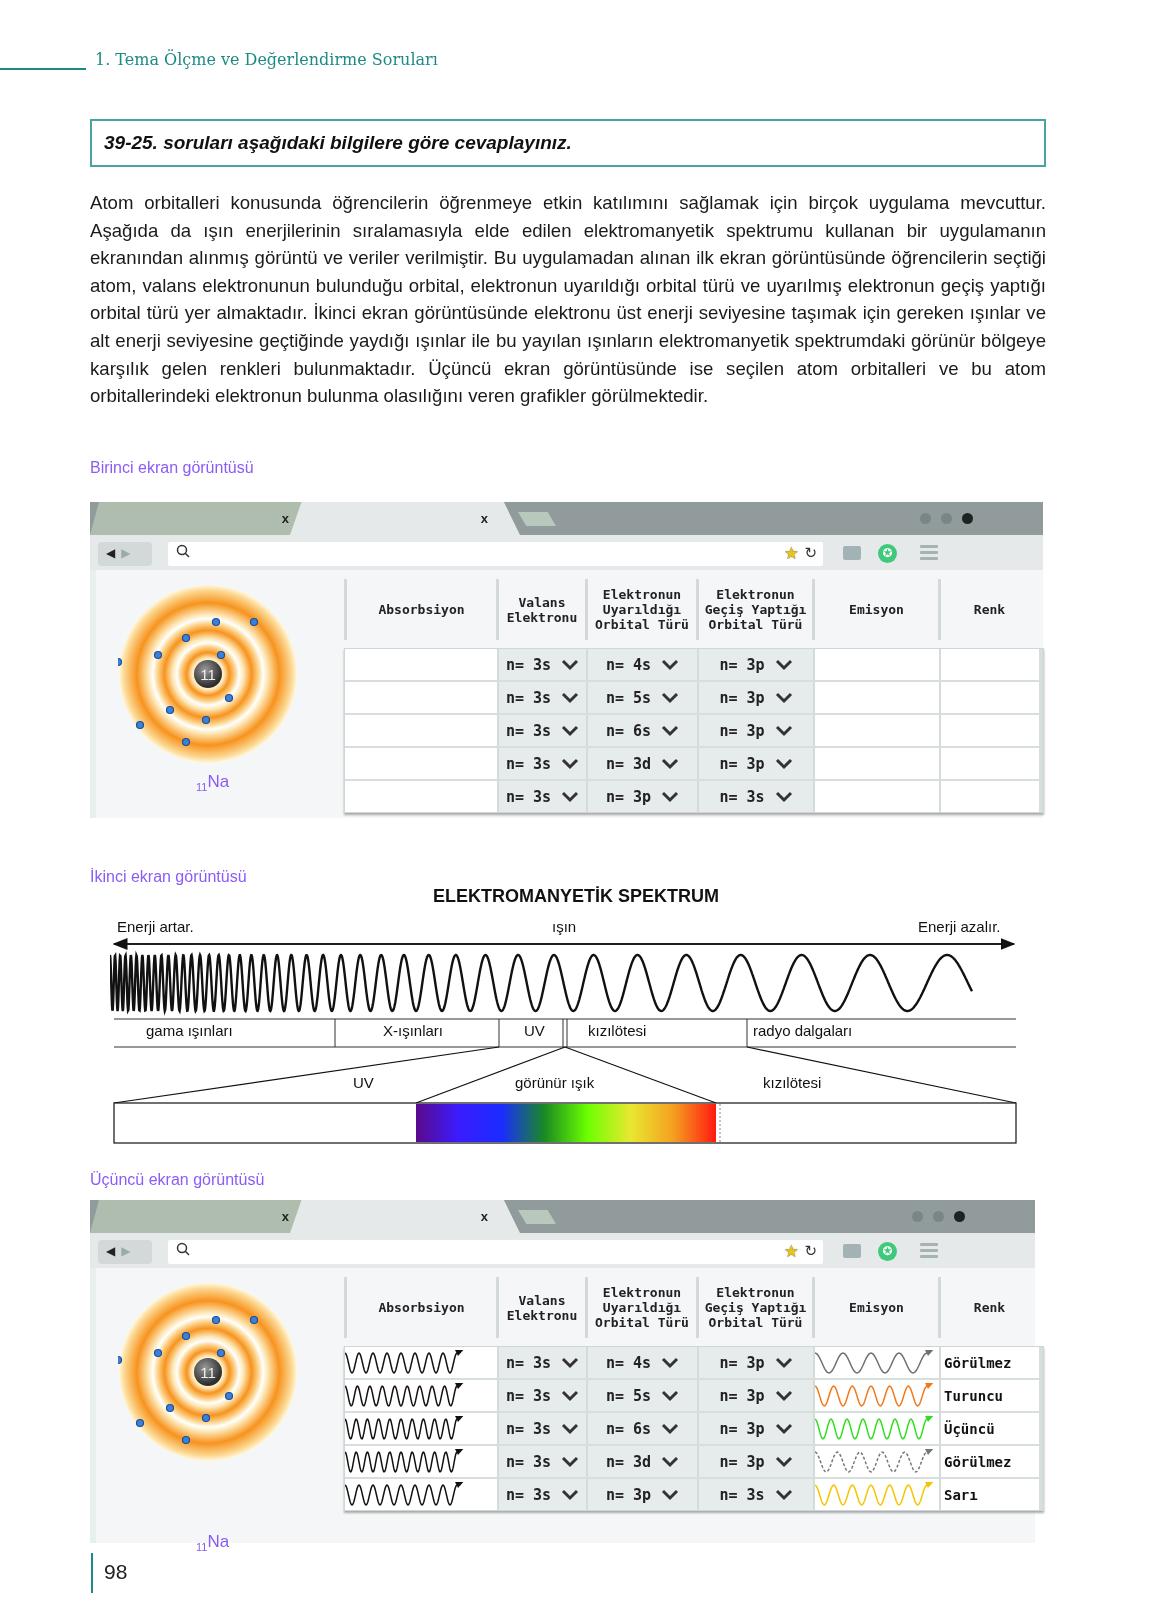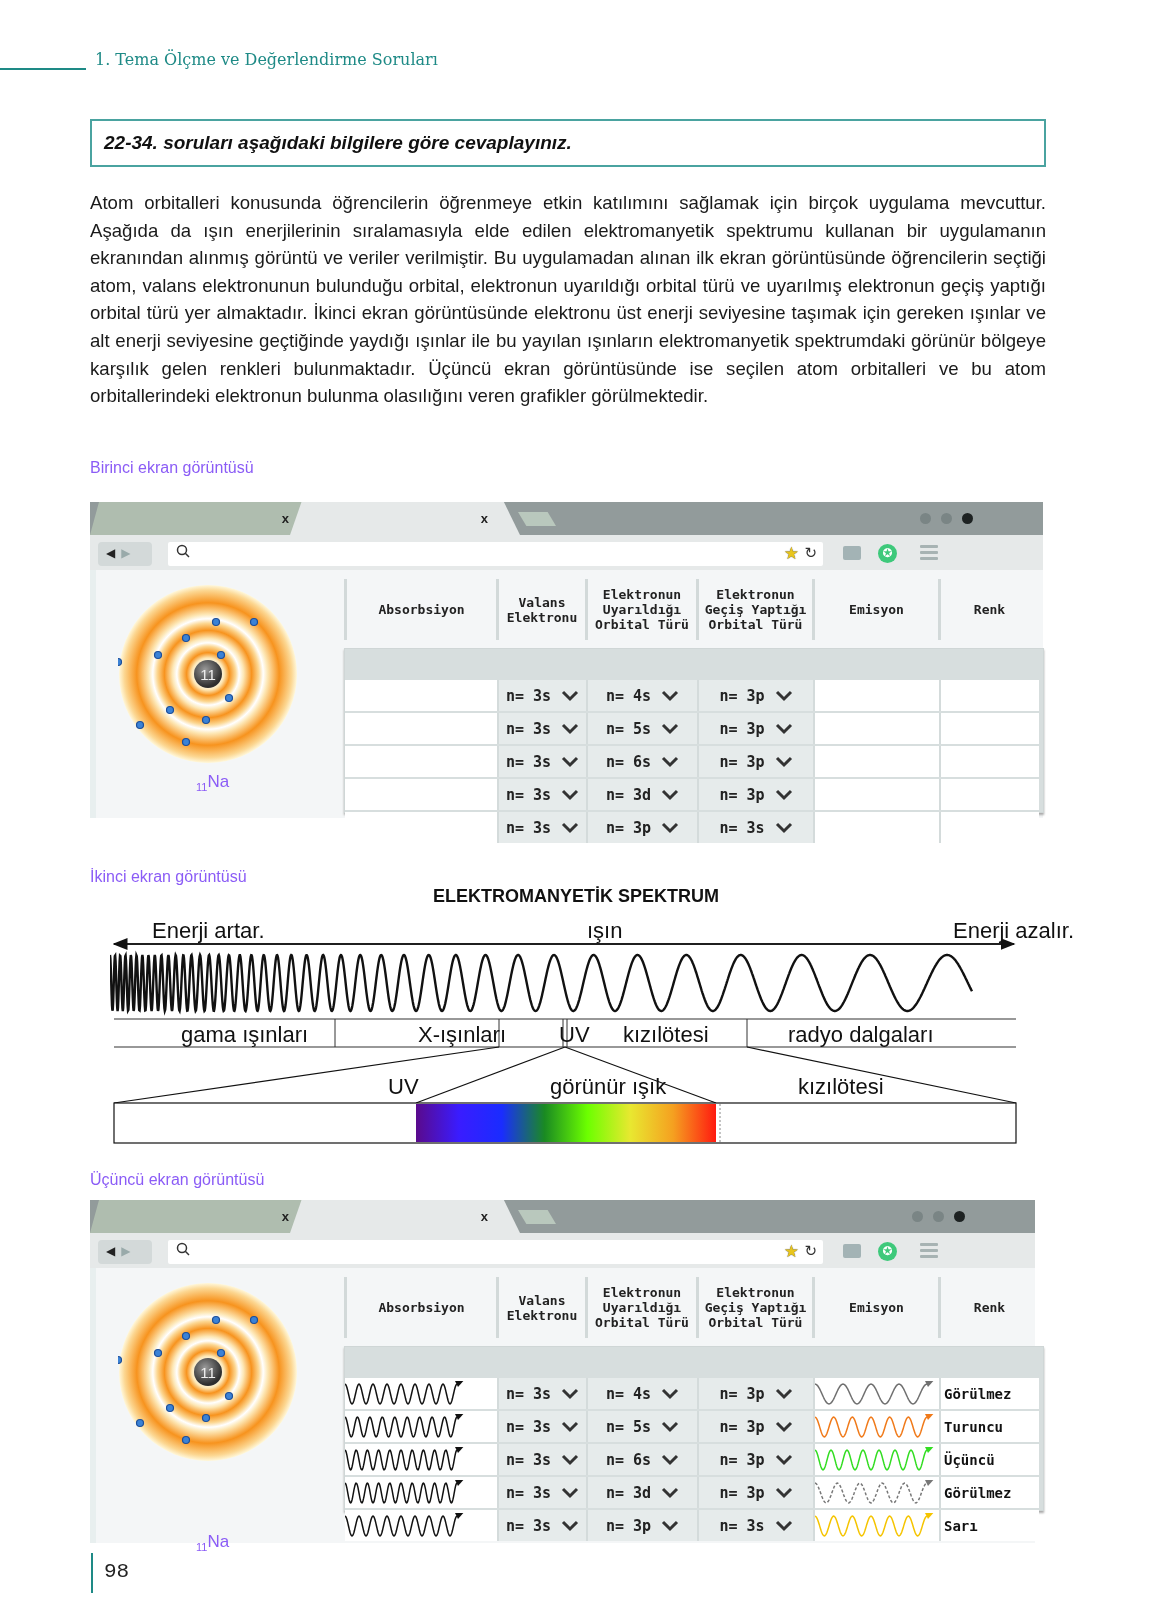--- a/index.html
+++ b/index.html
@@ -46,45 +46,45 @@
   .na-label { position: absolute; font-size: 17px; color: #8b5cf6; }
   .na-label sub { font-size: 11px; }
 
   
   .tbl { position: absolute; left: 248px; top: 9px; width: 700px; }
   .thead { display: flex; height: 61px; }
   .th { font-family: "DejaVu Sans Mono", monospace; font-weight: bold; font-size: 13px; line-height: 15px; color: #222; text-align: center; display: flex; align-items: center; justify-content: center; border-left: 3px solid #d2d9d9; }
   .rows { margin-top: 8px; border: 1px solid #cfd6d6; box-shadow: 0 2px 2px #aaa; background: #d7dede; }
   .row { display: flex; height: 31px; margin-bottom: 2px; }
   .row:last-child { margin-bottom: 0; }
-  .cell { height: 31px; display: flex; align-items: center; margin-top: 31px; }
+  .cell { height: 31px; display: flex; align-items: center; }
   .cell.white { background: #fff; }
   .cell.sel { background: #e6ebeb; justify-content: center; font-family: "DejaVu Sans Mono", monospace; font-weight: bold; font-size: 15px; color: #222; gap: 10px; border-left: 2px solid #d4dbdb; }
   .chev { width: 18px; height: 12px; }
   .renk { font-family: "DejaVu Sans Mono", monospace; font-weight: bold; font-size: 14px; color: #111; padding-left: 3px; background: #fff; border-left: 2px solid #d4dbdb; }
 
   
   .c1 { width: 152px; } .c2 { width: 89px; } .c3 { width: 111px; } .c4 { width: 116px; } .c5 { width: 126px; } .c6 { width: 100px; }
 
   
   .spec-title { position: absolute; left: 0; width: 1152px; top: 886px; text-align: center; font-size: 18px; font-weight: bold; color: #111; }
   .spec-svg { position: absolute; left: 110px; top: 910px; }
-  .lbl { position: absolute; font-size: 22px; color: #111; margin-left: 35px; }
+  .lbl { position: absolute; font-size: 15px; color: #111; }
 
   .page-bar { position: absolute; left: 91px; top: 1553px; width: 2px; height: 40px; background: #1e8a86; }
-  .page-num { position: absolute; left: 104px; top: 1560px; font-family: Liberation Mono, monospace; font-size: 21px; color: #222; }
+  .page-num { position: absolute; left: 104px; top: 1560px; font-family: Liberation Sans, sans-serif; font-size: 21px; color: #222; }
 </style>
 </head>
 <body>
 
 <div class="header-line"></div>
 <div class="header-title">1. Tema Ölçme ve Değerlendirme Soruları</div>
 
 <div class="instruction-box">
-  <span>22-34. soruları aşağıdaki bilgilere göre cevaplayınız.</span>
+  <span>39-25. soruları aşağıdaki bilgilere göre cevaplayınız.</span>
 </div>
 
 <p class="body-text">Atom orbitalleri konusunda öğrencilerin öğrenmeye etkin katılımını sağlamak için birçok uygulama mevcuttur. Aşağıda da ışın enerjilerinin sıralamasıyla elde edilen elektromanyetik spektrumu kullanan bir uygulamanın ekranından alınmış görüntü ve veriler verilmiştir. Bu uygulamadan alınan ilk ekran görüntüsünde öğrencilerin seçtiği atom, valans elektronunun bulunduğu orbital, elektronun uyarıldığı orbital türü ve uyarılmış elektronun geçiş yaptığı orbital türü yer almaktadır. İkinci ekran görüntüsünde elektronu üst enerji seviyesine taşımak için gereken ışınlar ve alt enerji seviyesine geçtiğinde yaydığı ışınlar ile bu yayılan ışınların elektromanyetik spektrumdaki görünür bölgeye karşılık gelen renkleri bulunmaktadır. Üçüncü ekran görüntüsünde ise seçilen atom orbitalleri ve bu atom orbitallerindeki elektronun bulunma olasılığını veren grafikler görülmektedir.</p>
 
 <div class="caption" style="top:459px">Birinci ekran görüntüsü</div>
 
 <div class="browser" id="browser1" style="top:502px">
   <div class="tabbar">
     <div class="tab1">
         <span class="x">x</span>

